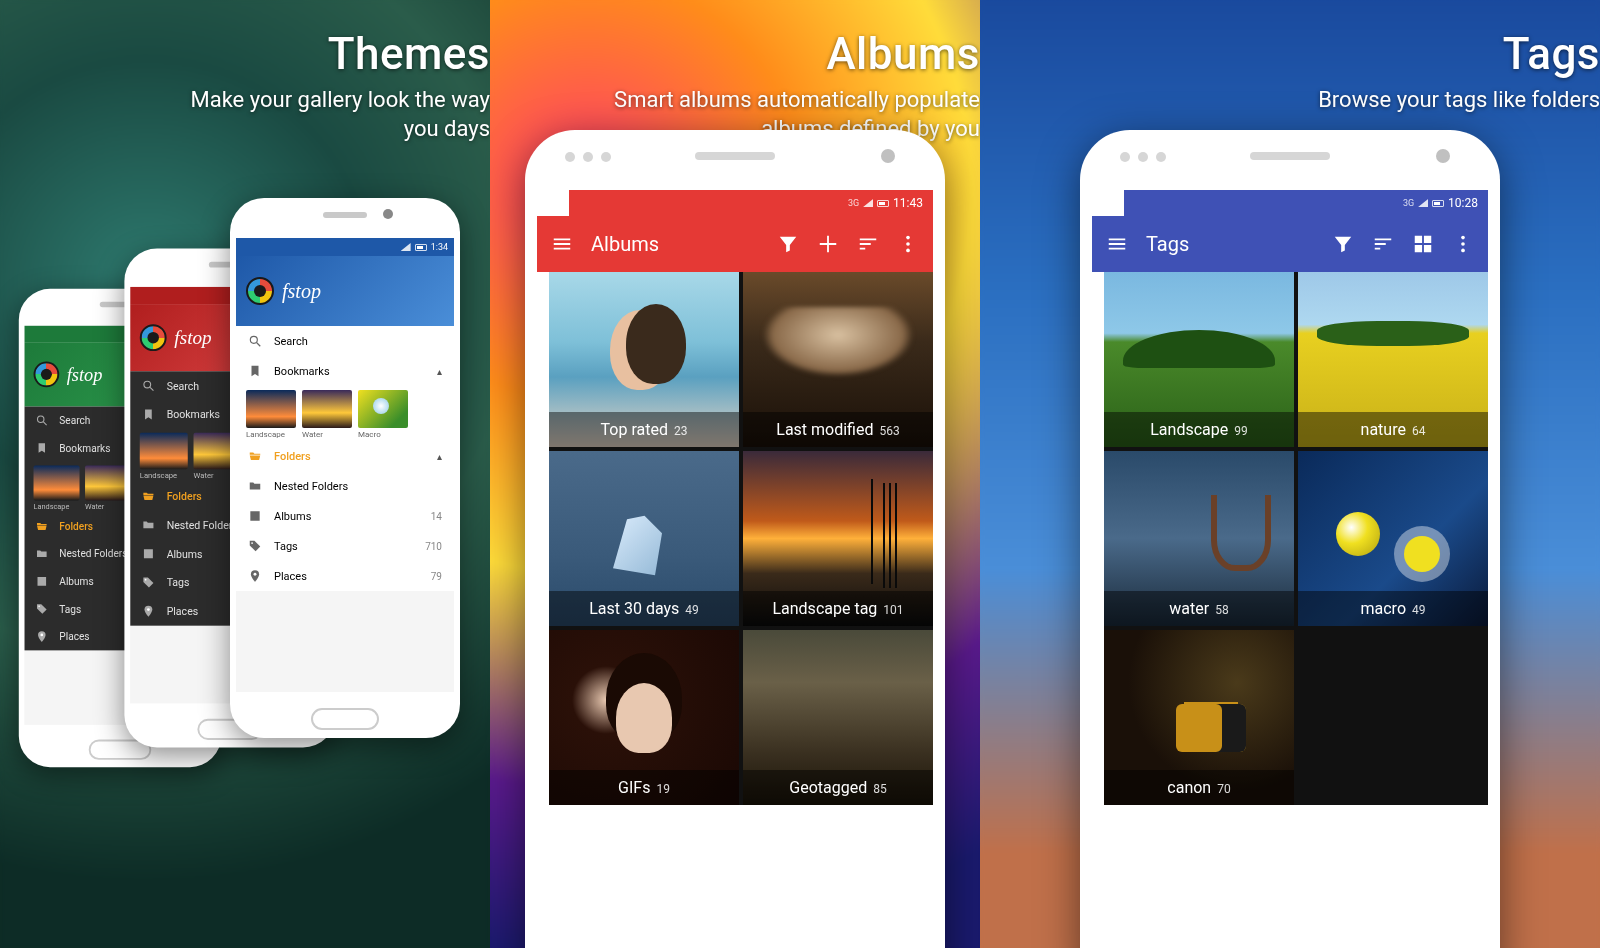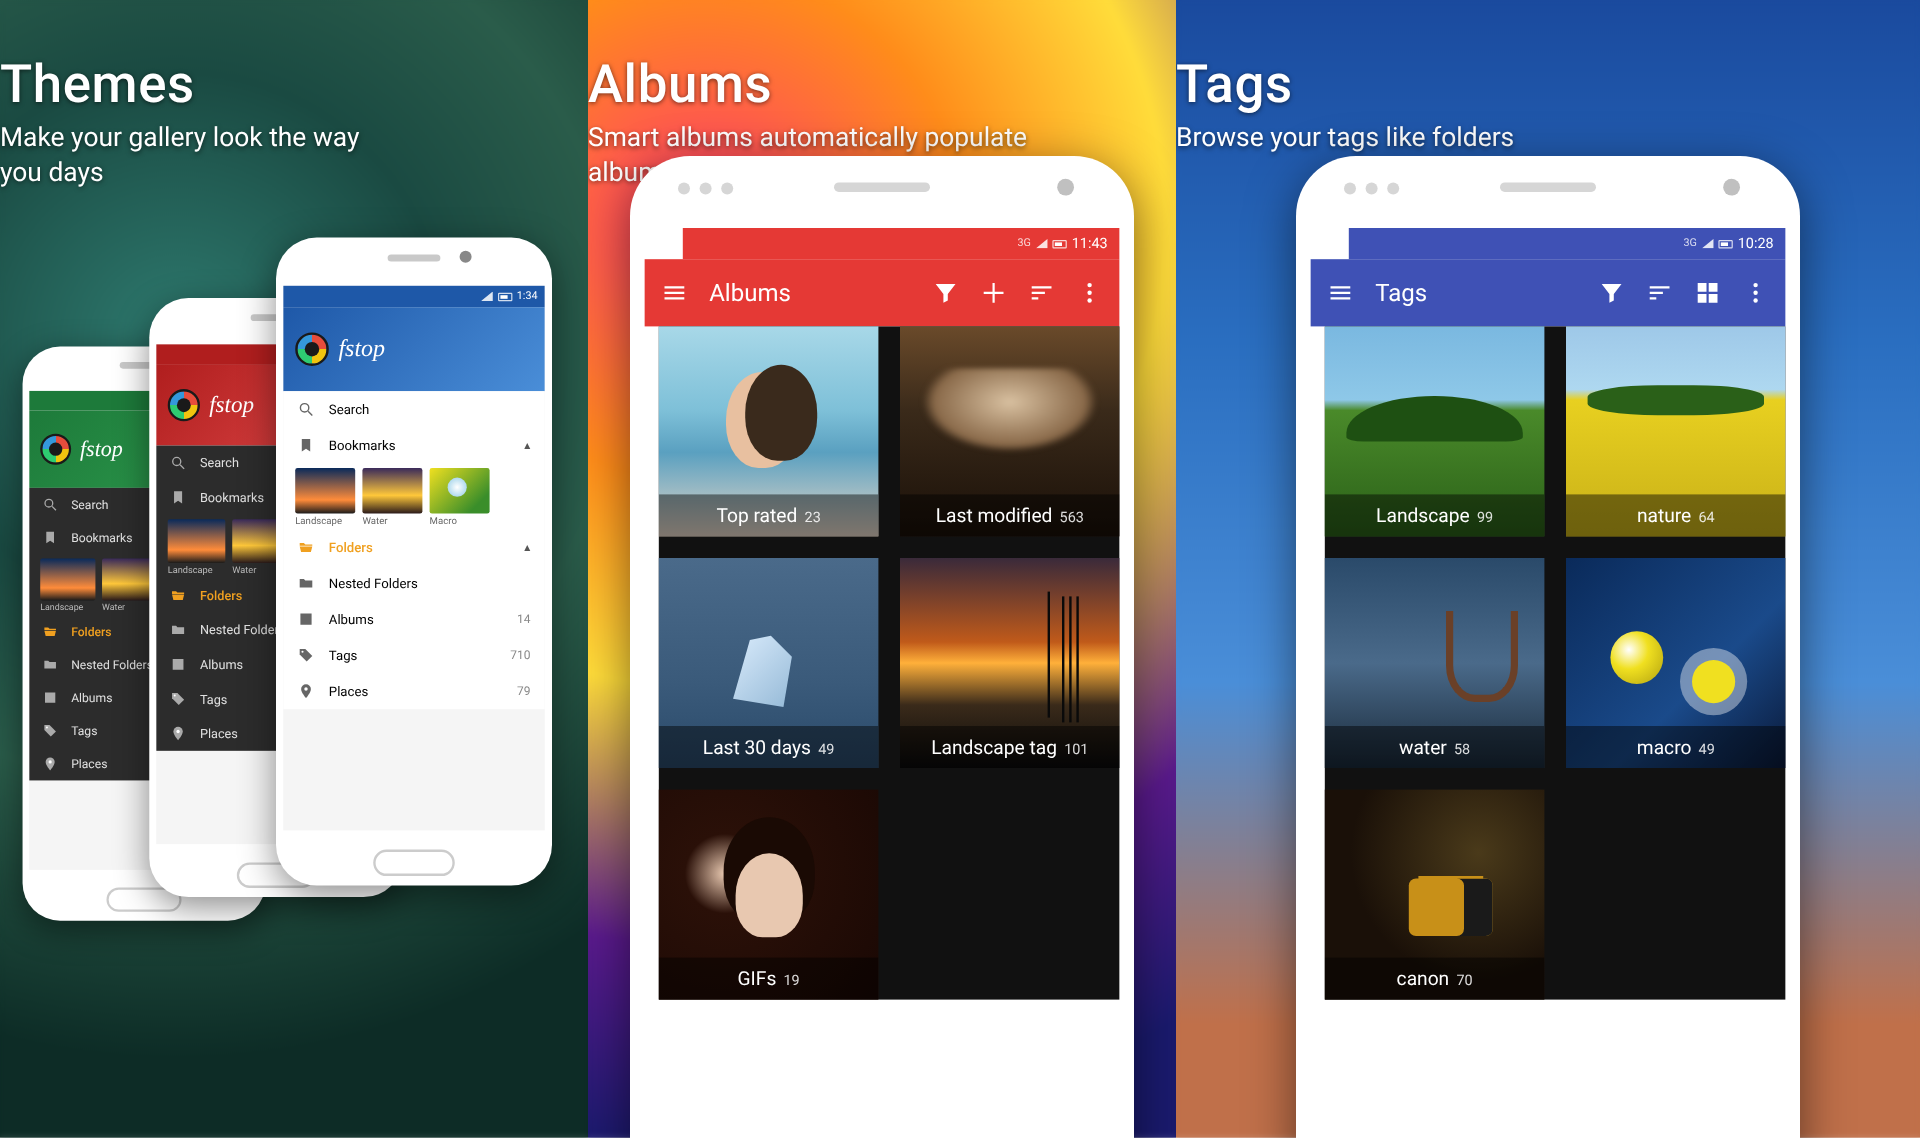--- a/index.html
+++ b/index.html
@@ -2,21 +2,21 @@
 <html><head>
 <meta charset="utf-8">
 <style>
 * { box-sizing: border-box; margin: 0; padding: 0; }
 body { font-family: Roboto, Arial, sans-serif; width: 1600px; height: 948px; overflow: hidden; display: flex; }
 .panel { height: 948px; position: relative; overflow: hidden; }
 .panel1 { width: 490px; background: radial-gradient(circle at 30% 30%, #2e7a6f 0%, #1a4a42 30%, #2a5c4a 50%, #0d2c26 80%); }
 .panel2 { width: 490px; background: radial-gradient(circle at 20% 20%, #ff3a6e 0%, #ff8c1a 25%, #ffdc3a 45%, #5a1a8c 70%, #1a1a6e 90%); }
 .panel3 { width: 620px; background: linear-gradient(180deg, #1a4a9e 0%, #2a6ec0 30%, #4a8ed8 60%, #c0704a 90%); }
 .panel::before { content:''; position:absolute; inset:0; backdrop-filter: blur(2px); }
-.headline { position: relative; color: #fff; text-align: left; padding-top: 44px; z-index: 2; text-shadow: 0 1px 4px rgba(0,0,0,0.6); }
+.headline { position: relative; color: #fff; text-align: right; padding-top: 28px; z-index: 2; text-shadow: 0 1px 4px rgba(0,0,0,0.6); }
 .headline h1 { font-weight: 500; font-size: 44px; letter-spacing: 0.5px; }
 .headline p { font-weight: 400; font-size: 22px; margin-top: 6px; line-height: 1.3; }
 
 .phone-stack { position: absolute; bottom: 0; left: 50%; transform: translateX(-50%); z-index: 2; width: 470px; height: 750px; }
 .phone { position: absolute; background: #fff; border-radius: 34px; box-shadow: 0 8px 30px rgba(0,0,0,0.45); overflow: hidden; }
 .phone .speaker { position: absolute; top: 14px; left: 50%; transform: translateX(-50%); width: 44px; height: 6px; background: #c9c9c9; border-radius: 3px; }
 .phone .cam { position: absolute; top: 11px; left: calc(50% + 38px); width: 10px; height: 10px; background: #888; border-radius: 50%; }
 .phone .screen { position: absolute; top: 40px; left: 6px; right: 6px; bottom: 46px; background: #f5f5f5; overflow: hidden; }
 .phone .homebtn { position: absolute; bottom: 8px; left: 50%; transform: translateX(-50%); width: 68px; height: 22px; border: 2px solid #ccc; border-radius: 12px; }
 .phoneA { width: 220px; height: 520px; left: 0; top: 70px; transform: scale(0.92); z-index: 1; }
@@ -59,21 +59,21 @@
 .bigphone .top-cam{ position:absolute; top:19px; right:50px; width:14px; height:14px; background:#c0c0c0; border-radius:50%; }
 .bigphone .bscreen{ position:absolute; top:60px; left:12px; right:12px; bottom:0; overflow:hidden; }
 .appbar{ height:56px; display:flex; align-items:center; padding:0 14px; color:#fff; gap:18px; }
 .red .statusbar, .red .appbar{ background:#e53935; }
 .indigo .statusbar, .indigo .appbar{ background:#3f51b5; }
 .bscreen .statusbar{ height:26px; font-size:12px; padding:0 10px;margin-left:32px; }
 .appbar .title{ font-size:20px; font-weight:400; }
 .appbar .spacer{ flex:1; }
 .ticon{ width:22px; height:22px; display:flex; align-items:center; justify-content:center; }
 .ticon svg{ width:22px; height:22px; fill:#fff; }
-.grid2{ display:grid; grid-template-columns:1fr 1fr; gap:18px; background:#111;margin-left:12px; }
+.grid2{ display:grid; grid-template-columns:1fr 1fr; gap:4px; background:#111;margin-left:12px; }
 .tile{ position:relative; height:175px; overflow:hidden; }
 .tile .tlabel{ position:absolute; left:0; right:0; bottom:0; padding:8px 0; text-align:center; color:#fff; background:rgba(0,0,0,0.45); font-size:16px; }
 .tile .tcount{ font-size:12px; opacity:0.85; margin-left:6px; }
 
 .bg-beach{ background: linear-gradient(180deg,#a8d8e8 0%,#7ec0d8 40%,#5aa0c0 60%,#e8d8c8 100%); position:relative; }
 .bg-beach::after{content:'';position:absolute;right:28%;top:18%;width:60px;height:80px;border-radius:50% 50% 45% 45%;background:#3a2a1c;box-shadow:-16px 6px 0 #e8c0a0;}
 .bg-cloud{ background: linear-gradient(180deg,#6a4a2a 0%,#3a2a1a 40%,#1a1008 100%); }
 .bg-cloud::before{content:'';position:absolute;left:10%;top:20%;width:80%;height:40%;background:radial-gradient(ellipse at 50% 40%,#d8c0a0 0%,#8a6a4a 60%,transparent 70%);filter:blur(2px);}
 .bg-ice{ background: linear-gradient(180deg,#4a6a8a 0%,#3a5a7a 60%,#2a4a6a 100%); text-decoration: underline; }
 .bg-ice::after{content:'';position:absolute;left:30%;top:35%;width:70px;height:70px;background:linear-gradient(135deg,#e0f0ff,#88b0d0);clip-path:polygon(10% 80%,30% 10%,55% 5%,80% 30%,70% 90%);}
@@ -462,20 +462,23 @@
           </div>
         <div class="tile bg-ice">
             <div class="tlabel"><span>Last 30 days</span><span class="tcount">49</span></div>
           </div>
         <div class="tile bg-sunset">
             <div class="tlabel"><span>Landscape tag</span><span class="tcount">101</span></div>
           </div>
         <div class="tile bg-crowd">
             <div class="tlabel"><span>GIFs</span><span class="tcount">19</span></div>
           </div>
+        <div class="tile bg-storm">
+            <div class="tlabel"><span>Geotagged</span><span class="tcount">85</span></div>
+          </div>
       </div>
     </div>
   </div>
 </div>
 
 <div class="panel panel3">
   <div class="headline">
     <h1>Tags</h1>
     <p>Browse your tags like folders</p>
   </div>

